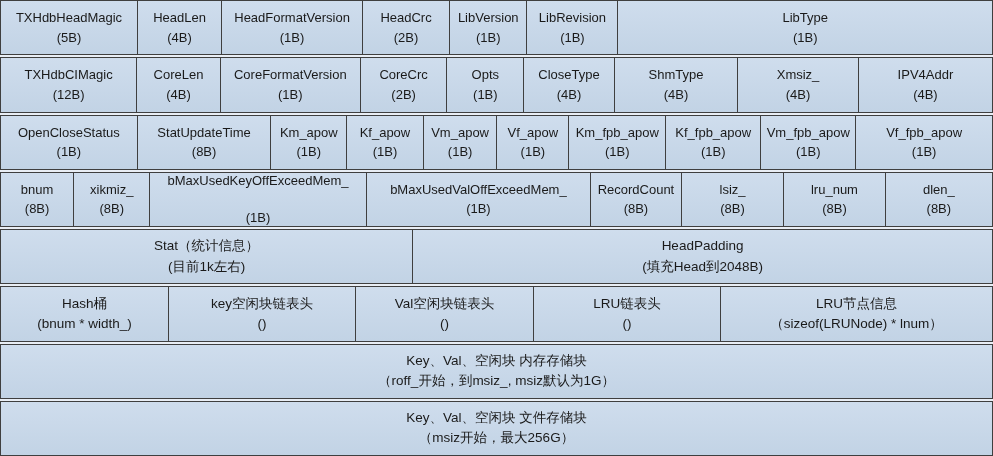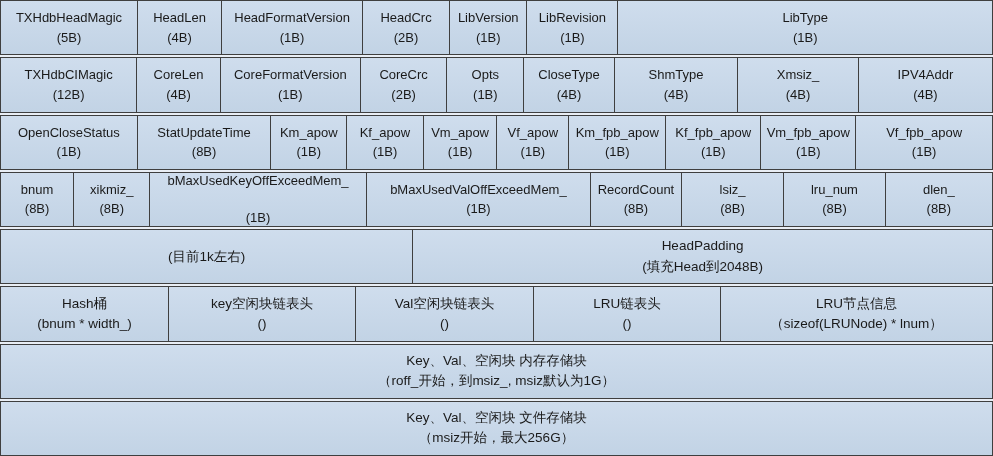--- a/index.html
+++ b/index.html
@@ -178,20 +178,21 @@
         <div class="l1">lru_num</div>
         <div class="l2">(8B)</div>
       </div>
       <div class="cell" style="flex: 107 107 0%;">
         <div class="l1">dlen_</div>
         <div class="l2">(8B)</div>
       </div>
     </div>
     <div class="row">
       <div class="cell" style="flex: 412 412 0%;">
+        <div class="l1">Stat（统计信息）</div>
         <div class="l2">(目前1k左右)</div>
       </div>
       <div class="cell" style="flex: 581 581 0%;">
         <div class="l1">HeadPadding</div>
         <div class="l2">(填充Head到2048B)</div>
       </div>
     </div>
     <div class="row">
       <div class="cell" style="flex: 130 130 0%;">
         <div class="l1">Hash桶</div>

